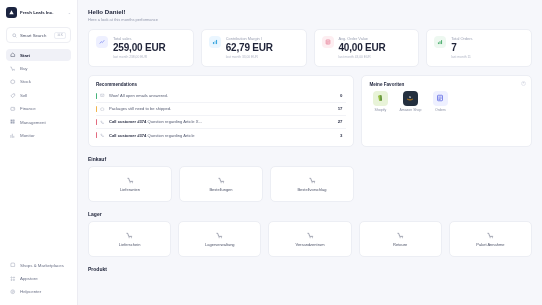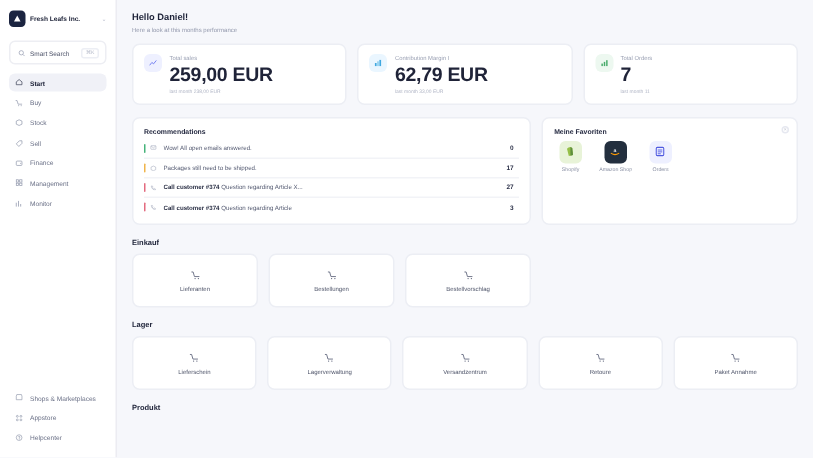--- a/index.html
+++ b/index.html
@@ -66,21 +66,21 @@
     flex:1; background:#fff; border:1px solid #eceef4; border-radius:5px;
     padding:6px 7px; display:flex; gap:5px; align-items:flex-start;
     min-height:38px;
   }
   .kpi-ico {
     width:12px; height:12px; border-radius:4px; flex:0 0 12px;
     display:flex; align-items:center; justify-content:center;
   }
   .kpi-body { display:flex; flex-direction:column; gap:1.5px; }
   .kpi-label { font-size:3.9px; color:#9aa0b3; }
-  .kpi-value { font-size:13px; font-weight:700; color:#1f2338; letter-spacing:-0.2px; }
+  .kpi-value { font-size:10px; font-weight:700; color:#1f2338; letter-spacing:-0.2px; }
   .kpi-delta { font-size:3.3px; color:#b0b5c5; }
 
   
   .panels { display:flex; gap:7px; margin-top:8px; }
   .panel { background:#fff; border:1px solid #eceef4; border-radius:5px; }
   .panel-reco { flex:1.62; padding:6px 7px 5px 7px; }
   .panel-fav  { flex:1; padding:6px 7px 5px 7px; position:relative; }
   .panel-title { font-size:4.6px; font-weight:700; color:#262b42; margin-bottom:3px; }
   .panel-x { position:absolute; right:5px; top:5px; width:5px; height:5px; border:1px solid #e6e8f0;
              border-radius:50%; color:#b7bccb; font-size:3.4px; display:flex; align-items:center; justify-content:center; }
@@ -270,20 +270,33 @@
           <svg width="6" height="6" viewBox="0 0 16 16">
               <rect x="2.5" y="8" width="3" height="5.5" fill="#3fa8e0"></rect>
               <rect x="6.5" y="5" width="3" height="8.5" fill="#8fd0f0"></rect>
               <rect x="10.5" y="2.5" width="3" height="11" fill="#3fa8e0"></rect>
             </svg>
         </div>
         <div class="kpi-body">
           <span class="kpi-label">Contribution Margin I</span>
           <span class="kpi-value">62,79 EUR</span>
           <span class="kpi-delta">last month 33,00 EUR</span>
+        </div>
+      </div>
+      <div class="kpi">
+        <div class="kpi-ico" style="background:#fdeef1">
+          <svg width="6" height="6" viewBox="0 0 16 16">
+              <rect x="3" y="2.5" width="10" height="11" rx="1.4" fill="none" stroke="#e0607e" stroke-width="1.5"></rect>
+              <path d="M5.5 6h5M5.5 8.6h5M5.5 11.2h3" stroke="#e0607e" stroke-width="1.2" stroke-linecap="round"></path>
+            </svg>
+        </div>
+        <div class="kpi-body">
+          <span class="kpi-label">Avg. Order Value</span>
+          <span class="kpi-value">40,00 EUR</span>
+          <span class="kpi-delta">last month 43,00 EUR</span>
         </div>
       </div>
       <div class="kpi">
         <div class="kpi-ico" style="background:#edf8f0">
           <svg width="6" height="6" viewBox="0 0 16 16">
               <rect x="2.5" y="9" width="2.6" height="4.5" fill="#47ab6a"></rect>
               <rect x="6.7" y="6" width="2.6" height="7.5" fill="#47ab6a"></rect>
               <rect x="10.9" y="3" width="2.6" height="10.5" fill="#47ab6a"></rect>
             </svg>
         </div>

